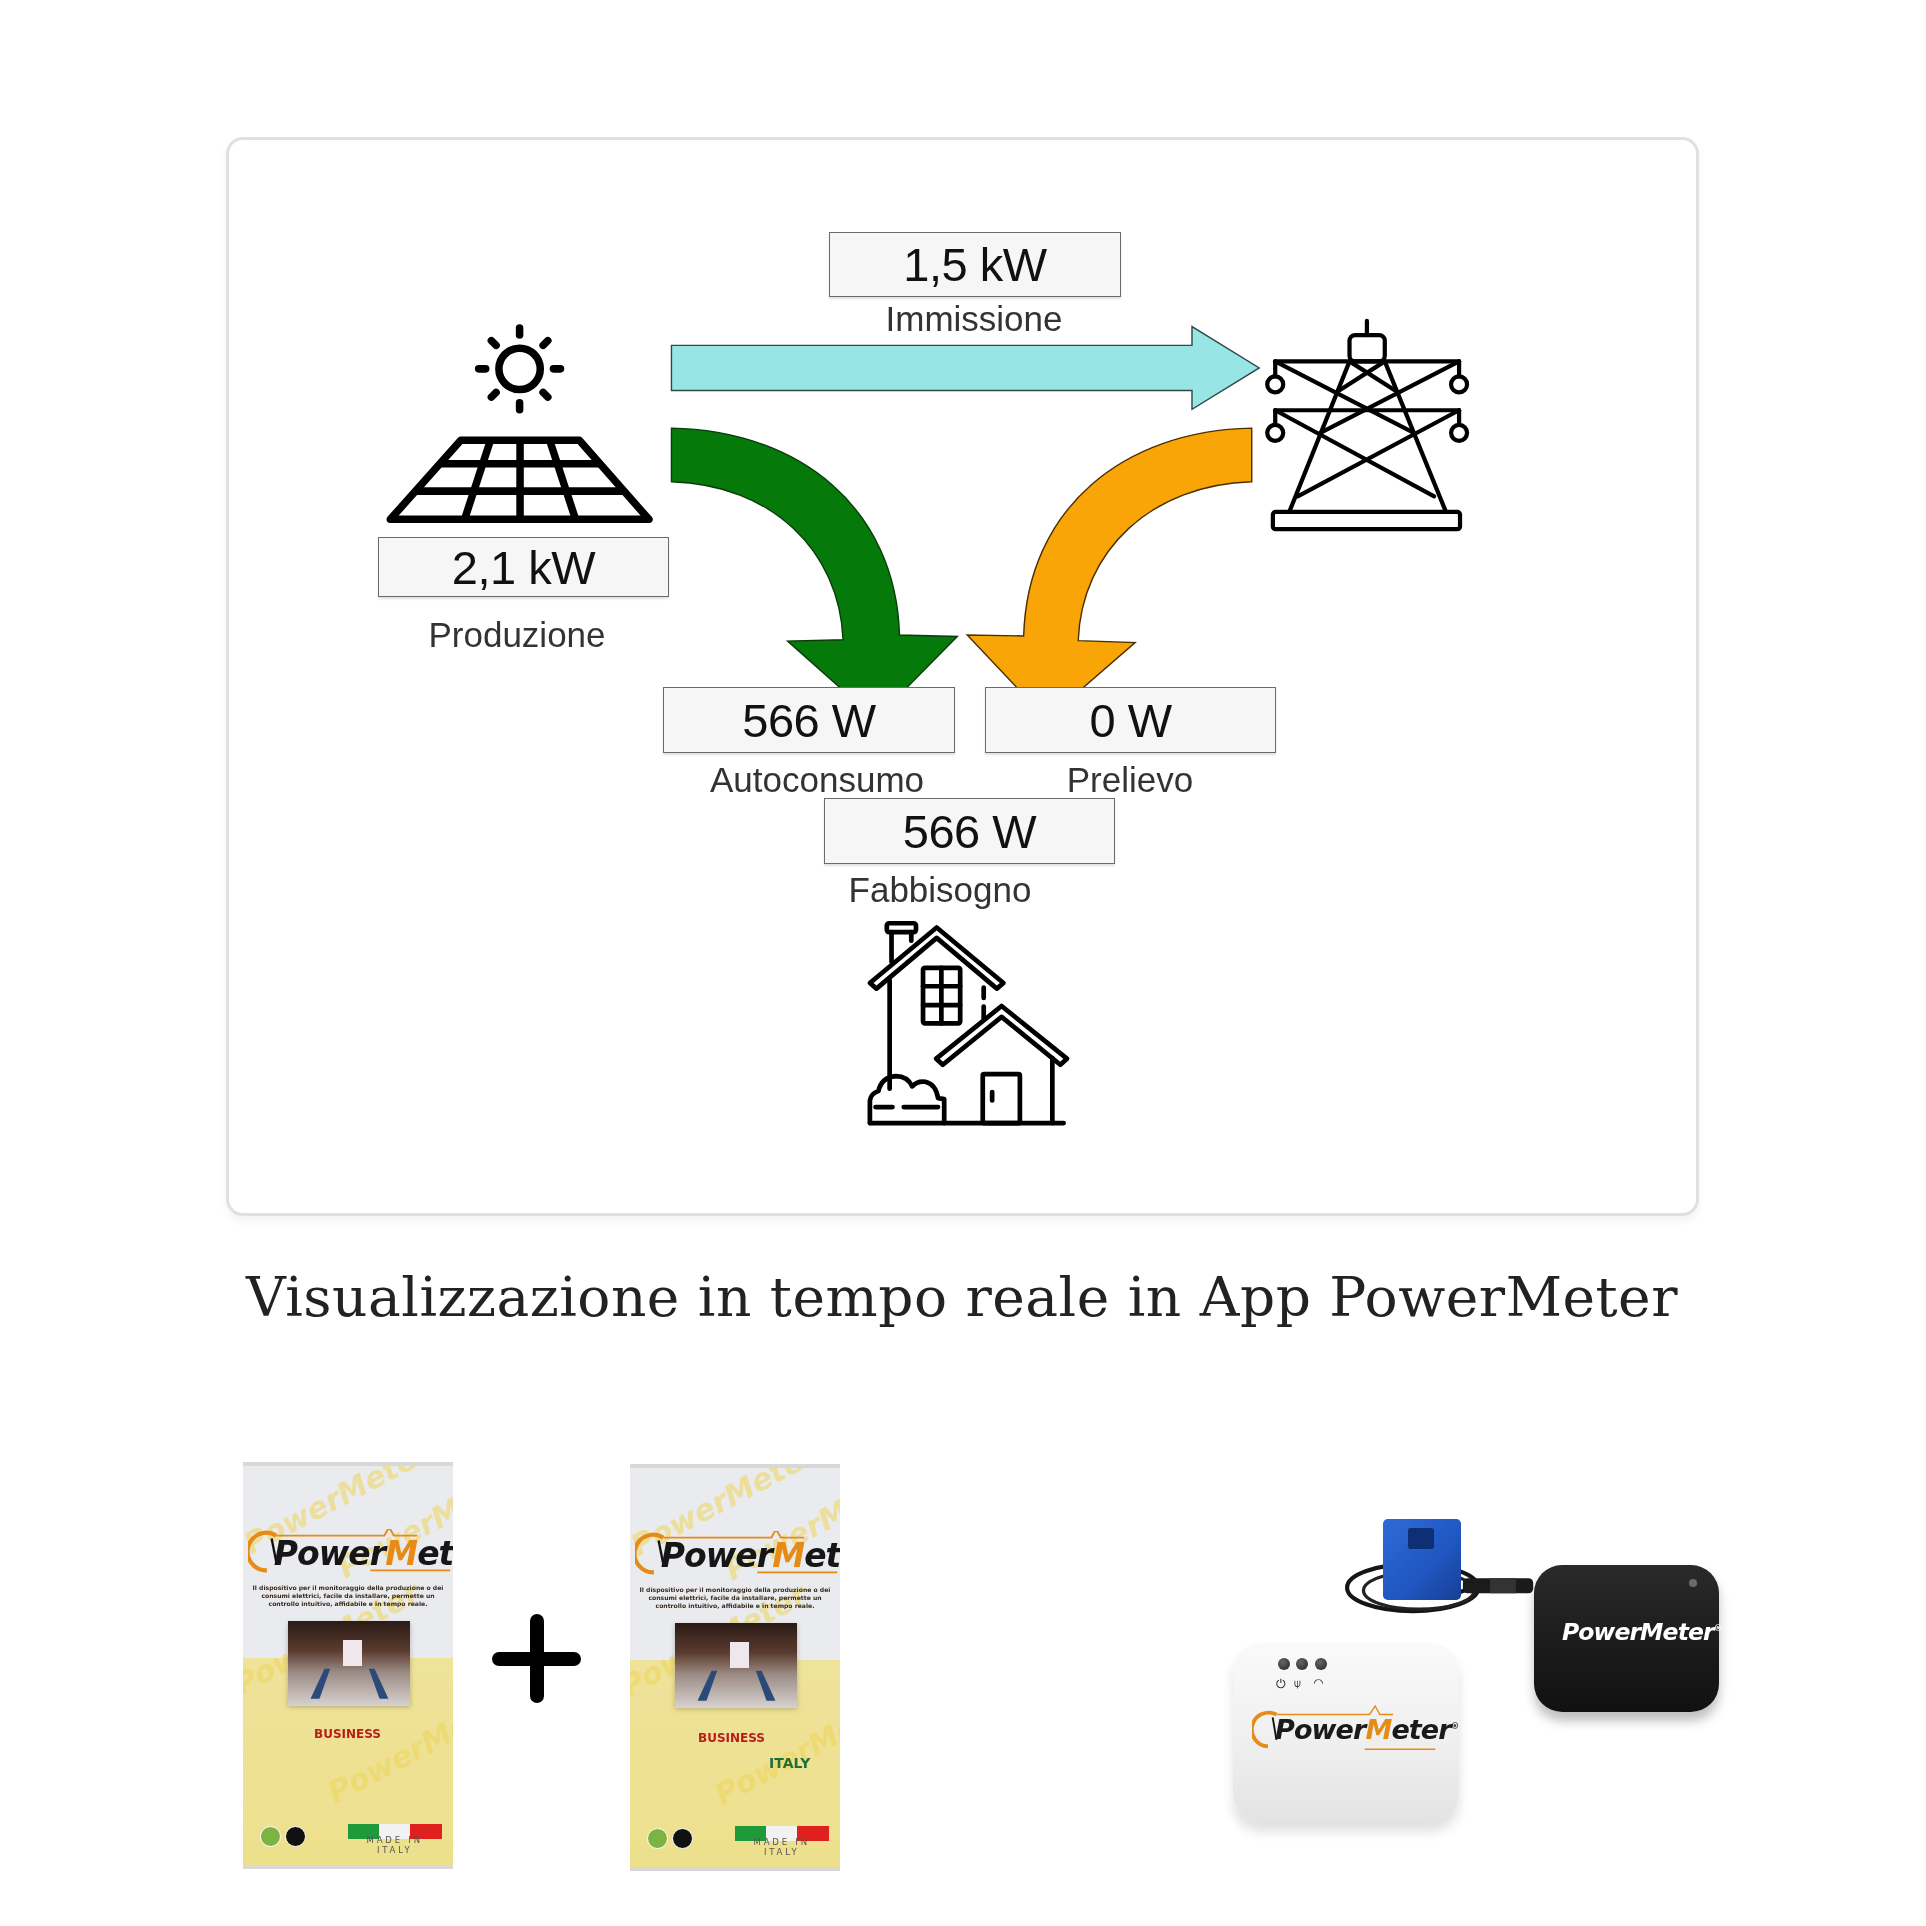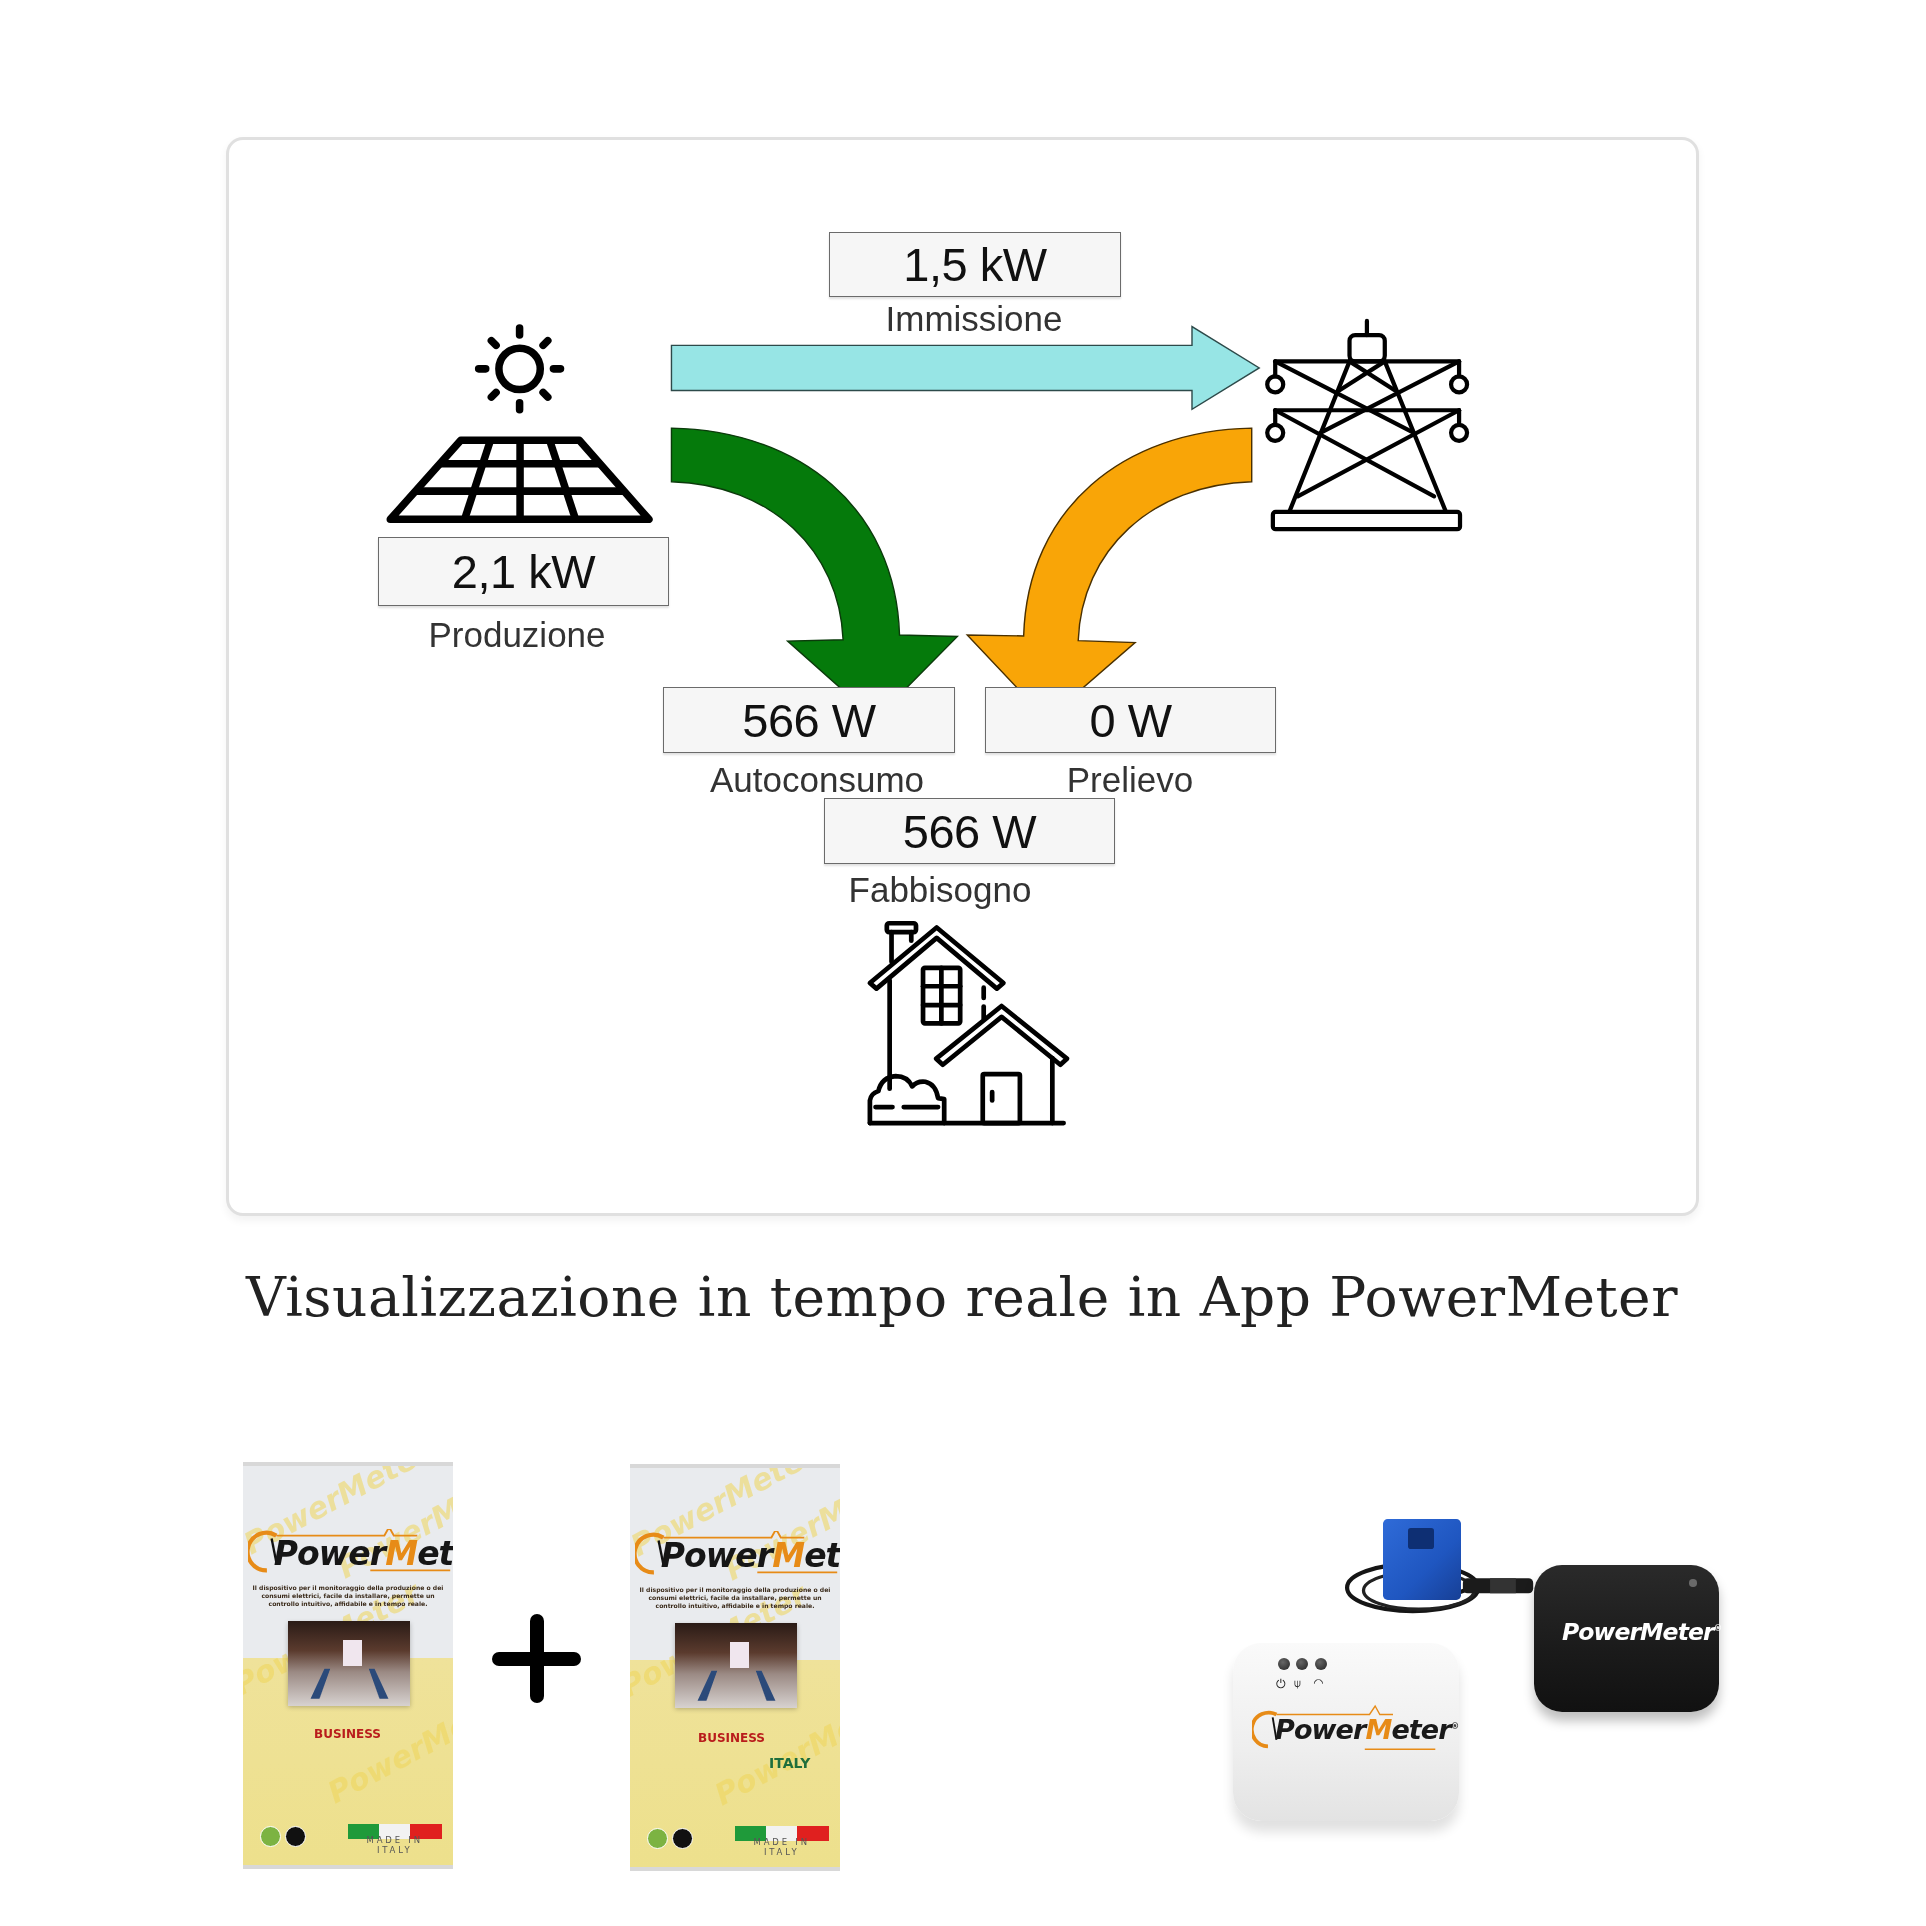--- a/index.html
+++ b/index.html
@@ -139,21 +139,21 @@
     <line x1="1850" y1="2388" x2="2262" y2="2388"></line>
     <path d="M1850,2388 L1850,2340 Q1852,2325 1868,2320 Q1875,2290 1905,2288 Q1930,2288 1940,2310 Q1950,2298 1968,2300 Q1990,2305 1995,2335 L2008,2337 L2008,2388"></path>
     <line x1="1862" y1="2354" x2="1898" y2="2354"></line>
     <line x1="1922" y1="2354" x2="1995" y2="2354"></line>
   </g>
 </svg>
 
 <div class="abs vbox" style="left:829px;top:232px;width:292px;height:65px;">1,5 kW</div>
 <div class="abs vlabel" style="left:974px;top:301px;">Immissione</div>
 
-<div class="abs vbox" style="left:378px;top:537px;width:291px;height:69px;">2,1 kW</div>
+<div class="abs vbox" style="left:378px;top:537px;width:291px;height:60px;">2,1 kW</div>
 <div class="abs vlabel" style="left:517px;top:617px;">Produzione</div>
 
 <div class="abs vbox" style="left:663px;top:687px;width:292px;height:66px;">566 W</div>
 <div class="abs vlabel" style="left:817px;top:762px;">Autoconsumo</div>
 
 <div class="abs vbox" style="left:985px;top:687px;width:291px;height:66px;">0 W</div>
 <div class="abs vlabel" style="left:1130px;top:762px;">Prelievo</div>
 
 <div class="abs vbox" style="left:824px;top:798px;width:291px;height:66px;">566 W</div>
 <div class="abs vlabel" style="left:940px;top:872px;">Fabbisogno</div>

